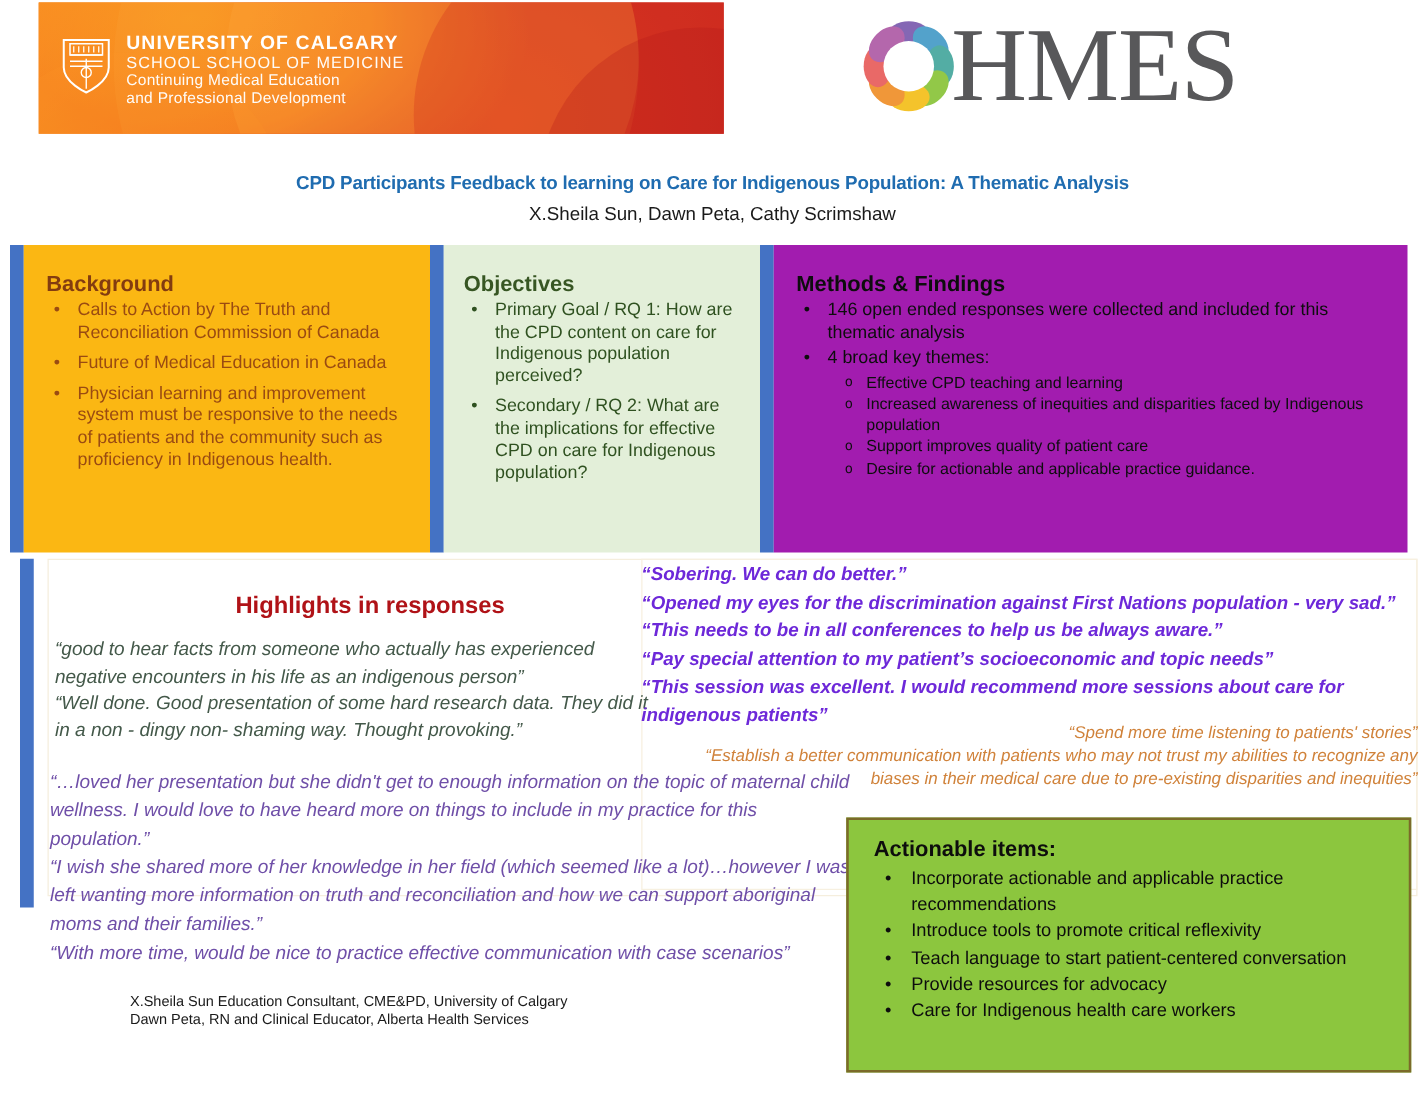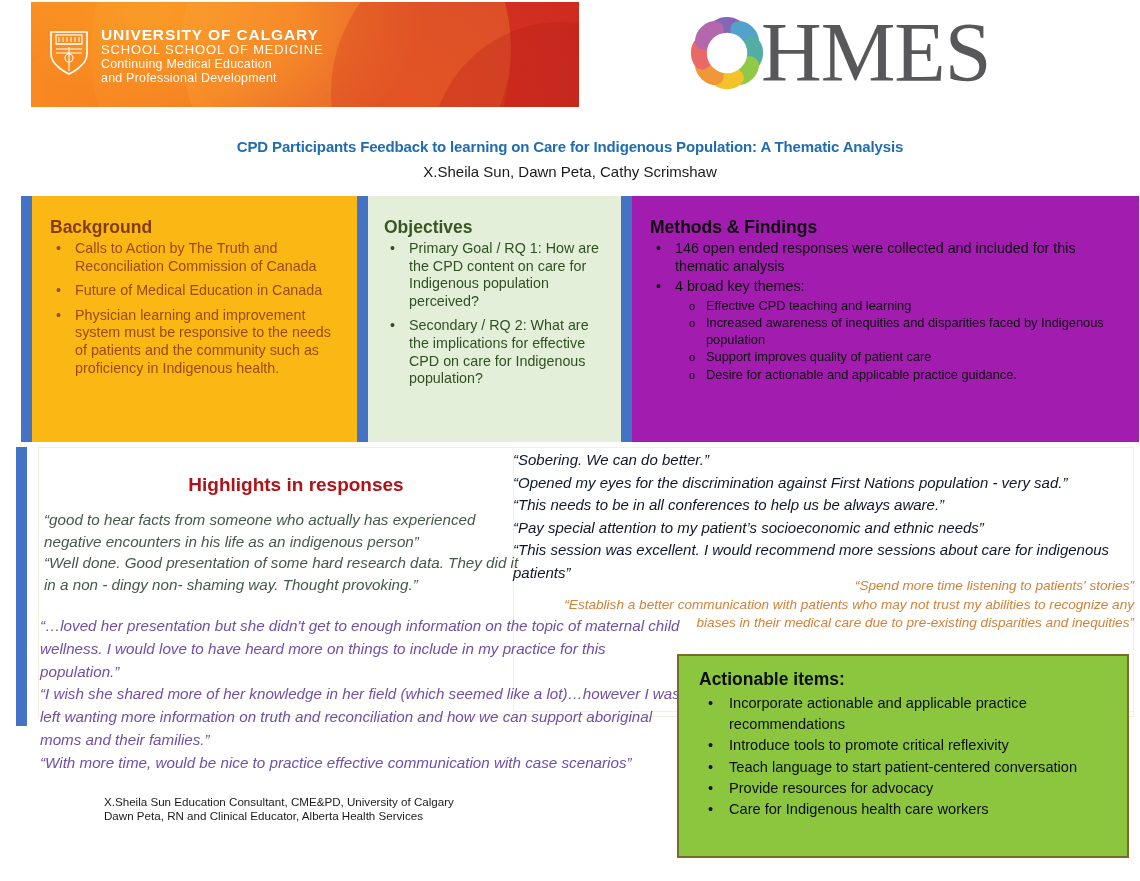--- a/index.html
+++ b/index.html
@@ -45,21 +45,21 @@
 
   
   #title-block{position:absolute;left:0;top:134px;width:1140px;text-align:center;}
   #poster-title{
     font-size:15px;font-weight:bold;color:#1f6cb0;letter-spacing:-.15px;
     line-height:25px;
   }
   #poster-authors{font-size:15px;color:#1a1a1a;line-height:21px;margin-top:2px;}
 
   
-  #top-row{position:absolute;left:21px;top:196px;width:1074px;height:246px;}
+  #top-row{position:absolute;left:8px;top:196px;width:1074px;height:246px;}
 
   .vbar{position:absolute;top:0;width:11px;height:246px;background:#4472c4;}
   #vbar-left{left:0px;}
   #vbar-mid1{left:336px;}
   #vbar-mid2{left:600px;}
 
   .panel{position:absolute;top:0;height:246px;box-sizing:border-box;}
   .panel h2{margin:0 0 2px 0;font-size:17.5px;font-weight:bold;line-height:22px;}
   .panel ul{margin:0;padding:0;list-style:none;}
   .panel li{position:relative;padding-left:25px;margin-bottom:7px;line-height:17.6px;}
@@ -105,21 +105,21 @@
     position:absolute;left:70px;top:26px;width:420px;text-align:center;
     font-size:19px;font-weight:bold;color:#b01217;line-height:24px;
   }
 
   .quote-green{
     position:absolute;font-style:italic;color:#44594a;font-size:15.2px;line-height:21.5px;
   }
   #green-quotes{left:28px;top:62px;width:478px;}
 
   .quote-blue{
-    position:absolute;font-style:italic;color:#0f172a;font-size:15px;line-height:22.6px;
+    position:absolute;font-style:italic;color:#6d28d9;font-size:15px;line-height:22.6px;font-weight:bold;
   }
   #blue-quotes{left:497px;top:2px;width:620px;}
 
   .quote-orange{
     position:absolute;font-style:italic;color:#d0823a;font-size:13.6px;line-height:18.6px;
     text-align:right;
   }
   #orange-quotes{left:512px;top:130px;width:606px;font-style:italic;}
   #orange-quotes .strongline{font-weight:bold;color:#c46a18;font-size:14.2px;}
 
@@ -249,21 +249,21 @@
 
   <div class="quote-green" id="green-quotes">
     <div>“good to hear facts from someone who actually has experienced negative encounters in his life as an indigenous person”</div>
     <div>“Well done. Good presentation of some hard research data. They did it in a non - dingy non- shaming way. Thought provoking.”</div>
   </div>
 
   <div class="quote-blue" id="blue-quotes">
     <div>“Sobering. We can do better.”</div>
     <div>“Opened my eyes for the discrimination against First Nations population - very sad.”</div>
     <div>“This needs to be in all conferences to help us be always aware.”</div>
-    <div>“Pay special attention to my patient’s socioeconomic and ethnic needs”</div>
+    <div>“Pay special attention to my patient’s socioeconomic and topic needs”</div>
     <div>“This session was excellent. I would recommend more sessions about care for indigenous patients”</div>
   </div>
 
   <div class="quote-orange" id="orange-quotes">
     <div>“Spend more time listening to patients' stories”</div>
     <div>“Establish a better communication with patients who may not trust my abilities to recognize any biases in their medical care due to pre-existing disparities and inequities”</div>
   </div>
 
   <div class="quote-purple" id="purple-quotes">
     <div>“…loved her presentation but she didn't get to enough information on the topic of maternal child wellness. I would love to have heard more on things to include in my practice for this population.”</div>

